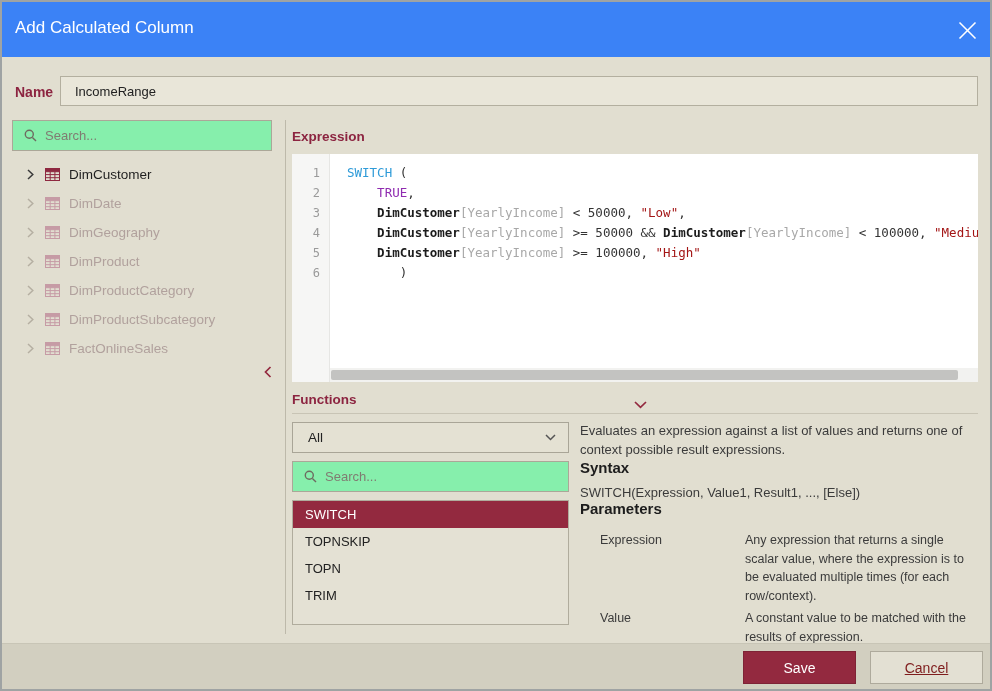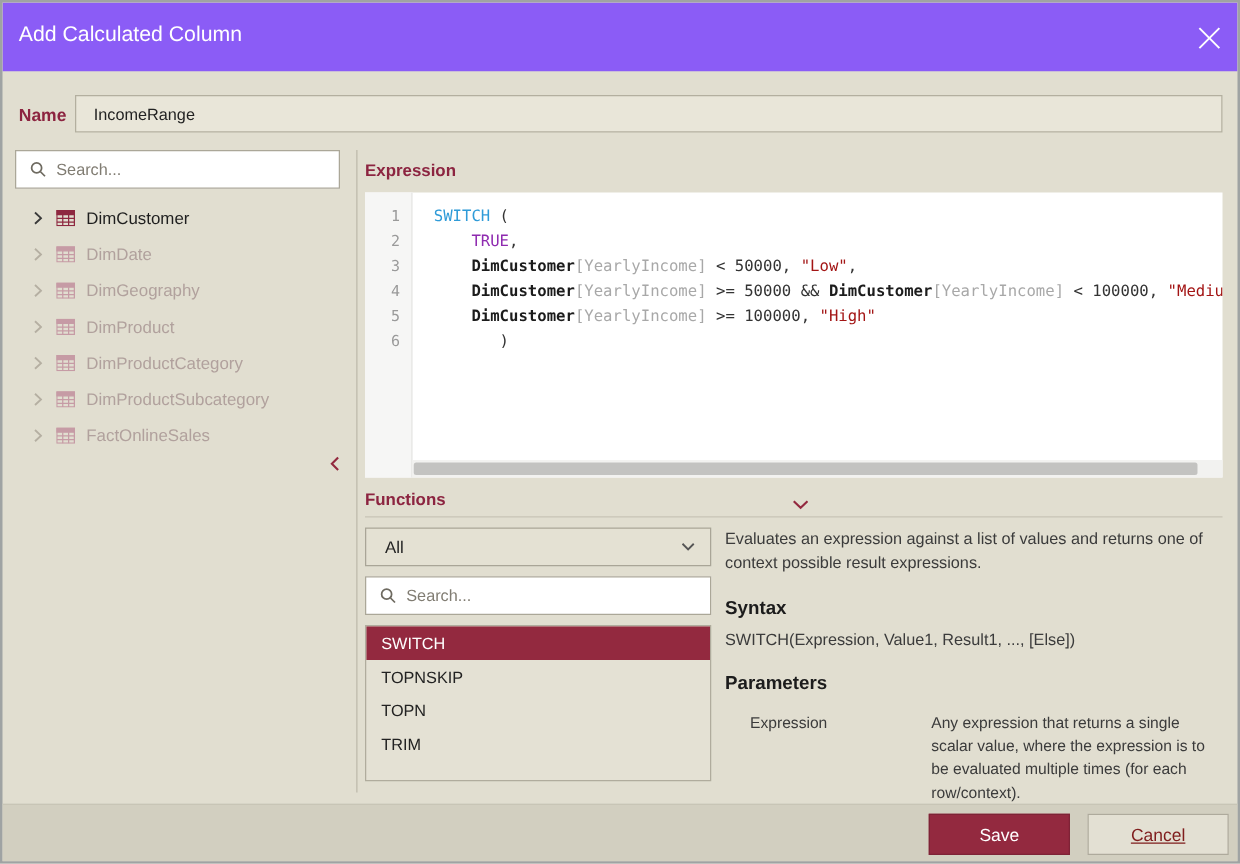--- a/index.html
+++ b/index.html
@@ -1,29 +1,29 @@
 <!DOCTYPE html>
 <html><head>
 <meta charset="utf-8">
 <style>
   * { margin:0; padding:0; box-sizing:border-box; }
   html,body { width:992px; height:691px; background:#fff; font-family:"Liberation Sans", sans-serif; }
   .dialog { position:relative; width:992px; height:691px; background:#E1DED0; border:2px solid #9FA3A3; overflow:hidden; }
 
   
-  .hdr { position:absolute; left:0; top:0; right:0; height:55px; background:#8b5cf6; }
+  .hdr { position:absolute; left:0; top:0; right:0; height:55px; background:#3b82f6; }
   .hdr-title { position:absolute; left:13px; top:16px; color:#fff; font-size:17px; }
   .close-btn { position:absolute; right:12px; top:17px; width:22px; height:22px; cursor:pointer; display:flex; align-items:center; justify-content:center; }
 
   
   .name-lbl { position:absolute; left:13px; top:82px; font-size:14px; font-weight:bold; color:#8C2440; }
   .name-input { position:absolute; left:58px; top:74px; width:918px; height:30px; background:#E9E6D9; border:1px solid #B3AF9F; font-family:"Liberation Sans",sans-serif; font-size:13px; color:#222; padding:0 14px; outline:none; }
 
   
-  .srch { position:absolute; background:#ffffff; border:1px solid #ABA798; display:flex; align-items:center; }
+  .srch { position:absolute; background:#86efac; border:1px solid #ABA798; display:flex; align-items:center; }
   .srch-left { left:10px; top:118px; width:260px; height:31px; }
   .srch svg { margin:0 8px 0 11px; color:#6E6A60; flex:0 0 auto; }
   .srch input { flex:1; border:none; background:transparent; outline:none; font-family:"Liberation Sans",sans-serif; font-size:13px; color:#444; }
   .srch input::placeholder { color:#807C72; }
 
   .tree { position:absolute; left:10px; top:158px; width:260px; }
   .tree-item { height:29px; display:flex; align-items:center; cursor:pointer; }
   .tree-item .tw { width:8px; margin-left:15px; color:#B5AFA2; display:flex; }
   .tree-item .ti { margin-left:10px; color:#C69BA5; display:flex; }
   .tree-item .tl { margin-left:9px; font-size:13.5px; color:#B1A19D; }
@@ -62,21 +62,21 @@
 
   .srch-fn { left:290px; top:459px; width:277px; height:31px; }
 
   .fn-list { position:absolute; left:290px; top:498px; width:277px; height:125px; background:#E4E1D4; border:1px solid #B0AC9D; overflow:hidden; }
   .fn-item { height:27px; line-height:27px; padding-left:12px; font-size:13px; color:#222; cursor:pointer; }
   .fn-item.selected { background:#93293F; color:#fff; }
 
   
   .ref { position:absolute; left:578px; top:420px; width:404px; color:#3B3B3B; }
   .ref-desc { font-size:13px; line-height:18.5px; width:400px; }
-  .ref-h { font-size:15px; font-weight:bold; color:#1C1C1C; margin-top:19px; }
+  .ref-h { font-size:15px; font-weight:bold; color:#1C1C1C; margin-top:0; }
   .ref-syntax { font-size:13px; margin-top:9px; }
   .params { margin-top:10px; }
   .param-row { display:flex; align-items:flex-start; }
   .param-name { width:165px; flex:0 0 165px; padding-left:20px; font-size:12.5px; line-height:18.5px; padding-top:4px; }
   .param-desc { width:228px; font-size:12.5px; line-height:18.5px; padding-top:4px; }
 
   
   .footer { position:absolute; left:0; right:0; bottom:0; height:46px; background:#D2CFC0; border-top:1px solid #C8C5B6; }
   .btn { position:absolute; top:7px; width:113px; height:33px; font-family:"Liberation Sans",sans-serif; font-size:14px; cursor:pointer; }
   .btn-save { right:134px; background:#93293F; color:#fff; border:1px solid #7E2336;text-align:center; }

